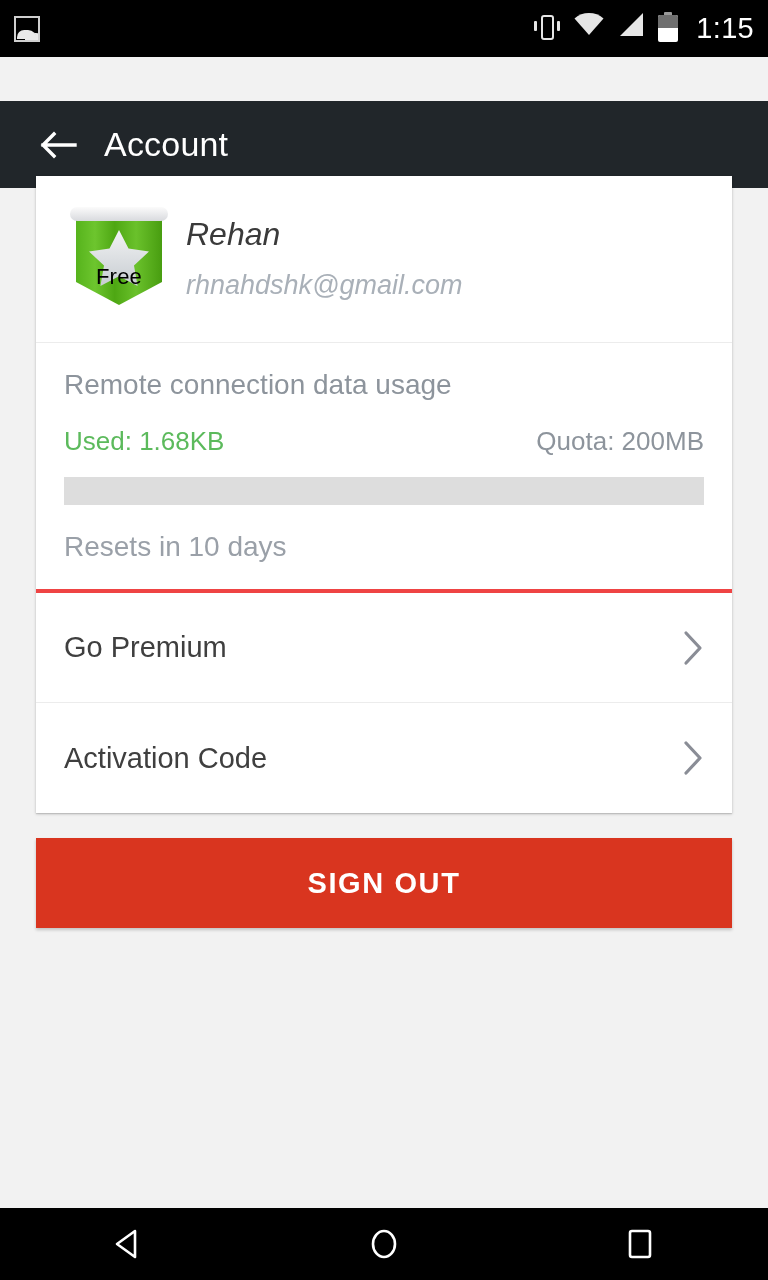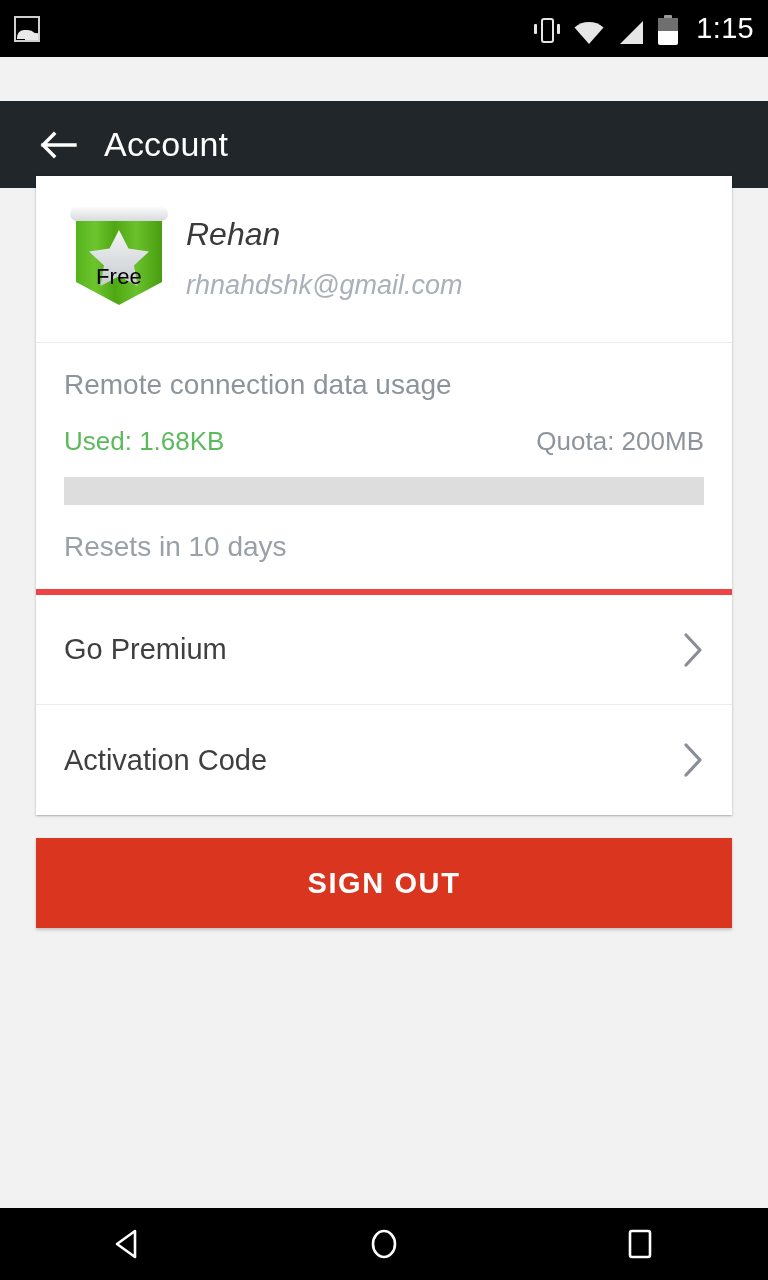--- a/index.html
+++ b/index.html
@@ -11,21 +11,21 @@
   }
   #screen { position:relative; width:768px; height:1280px; background:#f2f2f2; }
 
   
   .statusbar {
     height:57px; background:#000;
     display:flex; align-items:center;
     padding:0 14px 0 14px;
   }
   .sb-left { display:flex; align-items:center; gap:10px; }
-  .sb-right { margin-left:auto; display:flex; align-items:flex-end; gap:13px; }
+  .sb-right { margin-left:auto; display:flex; align-items:flex-start; gap:13px; }
   .sb-clock {
     color:#fff; font-size:29px; letter-spacing:0.3px;
     font-family:"Liberation Sans", sans-serif; margin-left:5px;
   }
   .gallery-ico { width:26px; height:26px; border:2.5px solid #cfcfcf; position:relative; overflow:hidden; }
   .gallery-ico:after {
     content:""; position:absolute; left:1px; bottom:1px; width:20px; height:9px;
     background:#e9e9e9;
     border-radius:8px 10px 0 0;
     box-shadow:7px 2px 0 -1px #e9e9e9;
@@ -69,21 +69,21 @@
   .badge { width:110px; height:112px; position:relative; flex:0 0 auto; }
   .badge svg { display:block; }
   .badge .badge-label {
     position:absolute; left:0; right:0; bottom:24px; text-align:center;
     color:#000000; font-size:22px; letter-spacing:0.2px;
   }
   .profile-text { margin-left:12px;font-style:italic; }
   .profile-name { font-size:32px; color:#3a3a3a; line-height:1.2; }
   .profile-email { font-size:27px; color:#a9b0b8; margin-top:16px; }
 
-  .usage { padding:26px 28px 26px 28px; border-bottom:6px solid #ef4444; }
+  .usage { padding:26px 28px 26px 28px; border-bottom:4px solid #ef4444; }
   .usage-title { font-size:28px; color:#8d949c; }
   .usage-row { display:flex; justify-content:space-between; align-items:baseline; margin-top:25px; }
   .usage-used { font-size:26px; color:#5cba5c; }
   .usage-quota { font-size:26px; color:#8d949c; }
   .progress {
     margin-top:20px; height:28px; width:100%; background:#dddddd; position:relative; overflow:hidden;
   }
   .progress .bar { height:100%; background:#5cba5c; width:0%; }
   .usage-reset { font-size:28px; color:#9aa0a8; margin-top:26px; }
 

